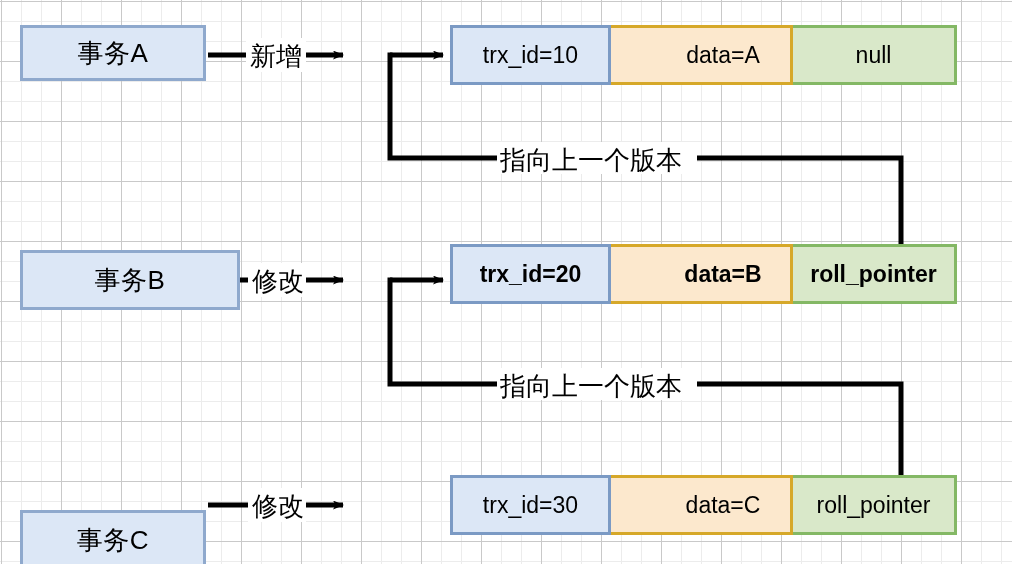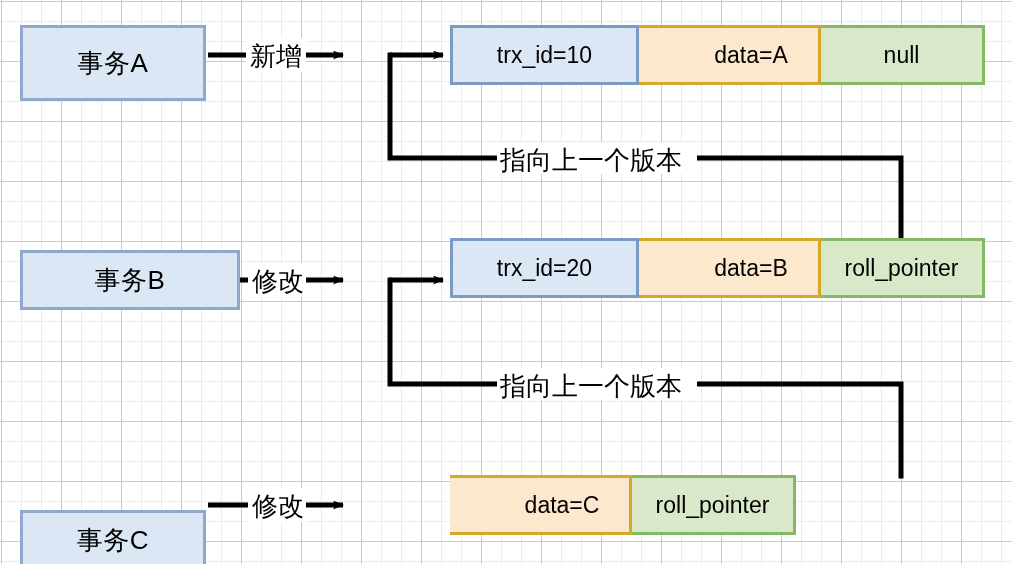--- a/index.html
+++ b/index.html
@@ -61,21 +61,21 @@
   .cell {
     box-sizing: border-box;
     display: flex;
     align-items: center;
     justify-content: center;
     font-size: 23px;
     color: #000000;
     height: 60px;
   }
   .cell-trx {
-    width: 189px;
+    width: 161px;
     background: #dce7f6;
     border: 3px solid #7b9ac4;
   }
   .cell-data {
     width: 182px;
     background: #fce8cd;
     border: 3px solid #d6a829;
     border-left: none;
     padding-left: 45px;
   }
@@ -133,21 +133,21 @@
 
       <line x1="390" y1="55" x2="443" y2="55" stroke="#000000" stroke-width="5" marker-end="url(#arrowhead)"></line>
     </g>
 
     <g>
       <path d="M901,476 L901,384 L390,384 L390,280" fill="none" stroke="#000000" stroke-width="5" stroke-linecap="square" stroke-linejoin="miter"></path>
       <line x1="390" y1="280" x2="443" y2="280" stroke="#000000" stroke-width="5" marker-end="url(#arrowhead)"></line>
     </g>
   </svg>
 
-  <div class="txn-box" style="left:20px; top:25px; width:186px; height:76px;">
+  <div class="txn-box" style="left:20px; top:25px; width:186px; height:56px;">
     <span>事务A</span>
   </div>
 
   <div class="txn-box" style="left:20px; top:250px; width:220px; height:60px;">
     <span>事务B</span>
   </div>
 
   <div class="txn-box" style="left:20px; top:475px; width:186px; height:60px;margin-top:35px;">
     <span>事务C</span>
   </div>
@@ -182,33 +182,36 @@
       <span>trx_id=10</span>
     </div>
     <div class="cell cell-data">
       <span>data=A</span>
     </div>
     <div class="cell cell-ptr">
       <span>null</span>
     </div>
   </div>
 
-  <div class="record-row" style="left:450px; top:238px;">
+  <div class="record-row" style="left:450px; top:244px;font-weight:bold;">
     <div class="cell cell-trx">
       <span>trx_id=20</span>
     </div>
     <div class="cell cell-data">
       <span>data=B</span>
     </div>
     <div class="cell cell-ptr">
       <span>roll_pointer</span>
     </div>
   </div>
 
   <div class="record-row" style="left:450px; top:475px;">
+    <div class="cell cell-trx">
+      <span>trx_id=30</span>
+    </div>
     <div class="cell cell-data">
       <span>data=C</span>
     </div>
     <div class="cell cell-ptr">
       <span>roll_pointer</span>
     </div>
   </div>
 
 </div>
 

